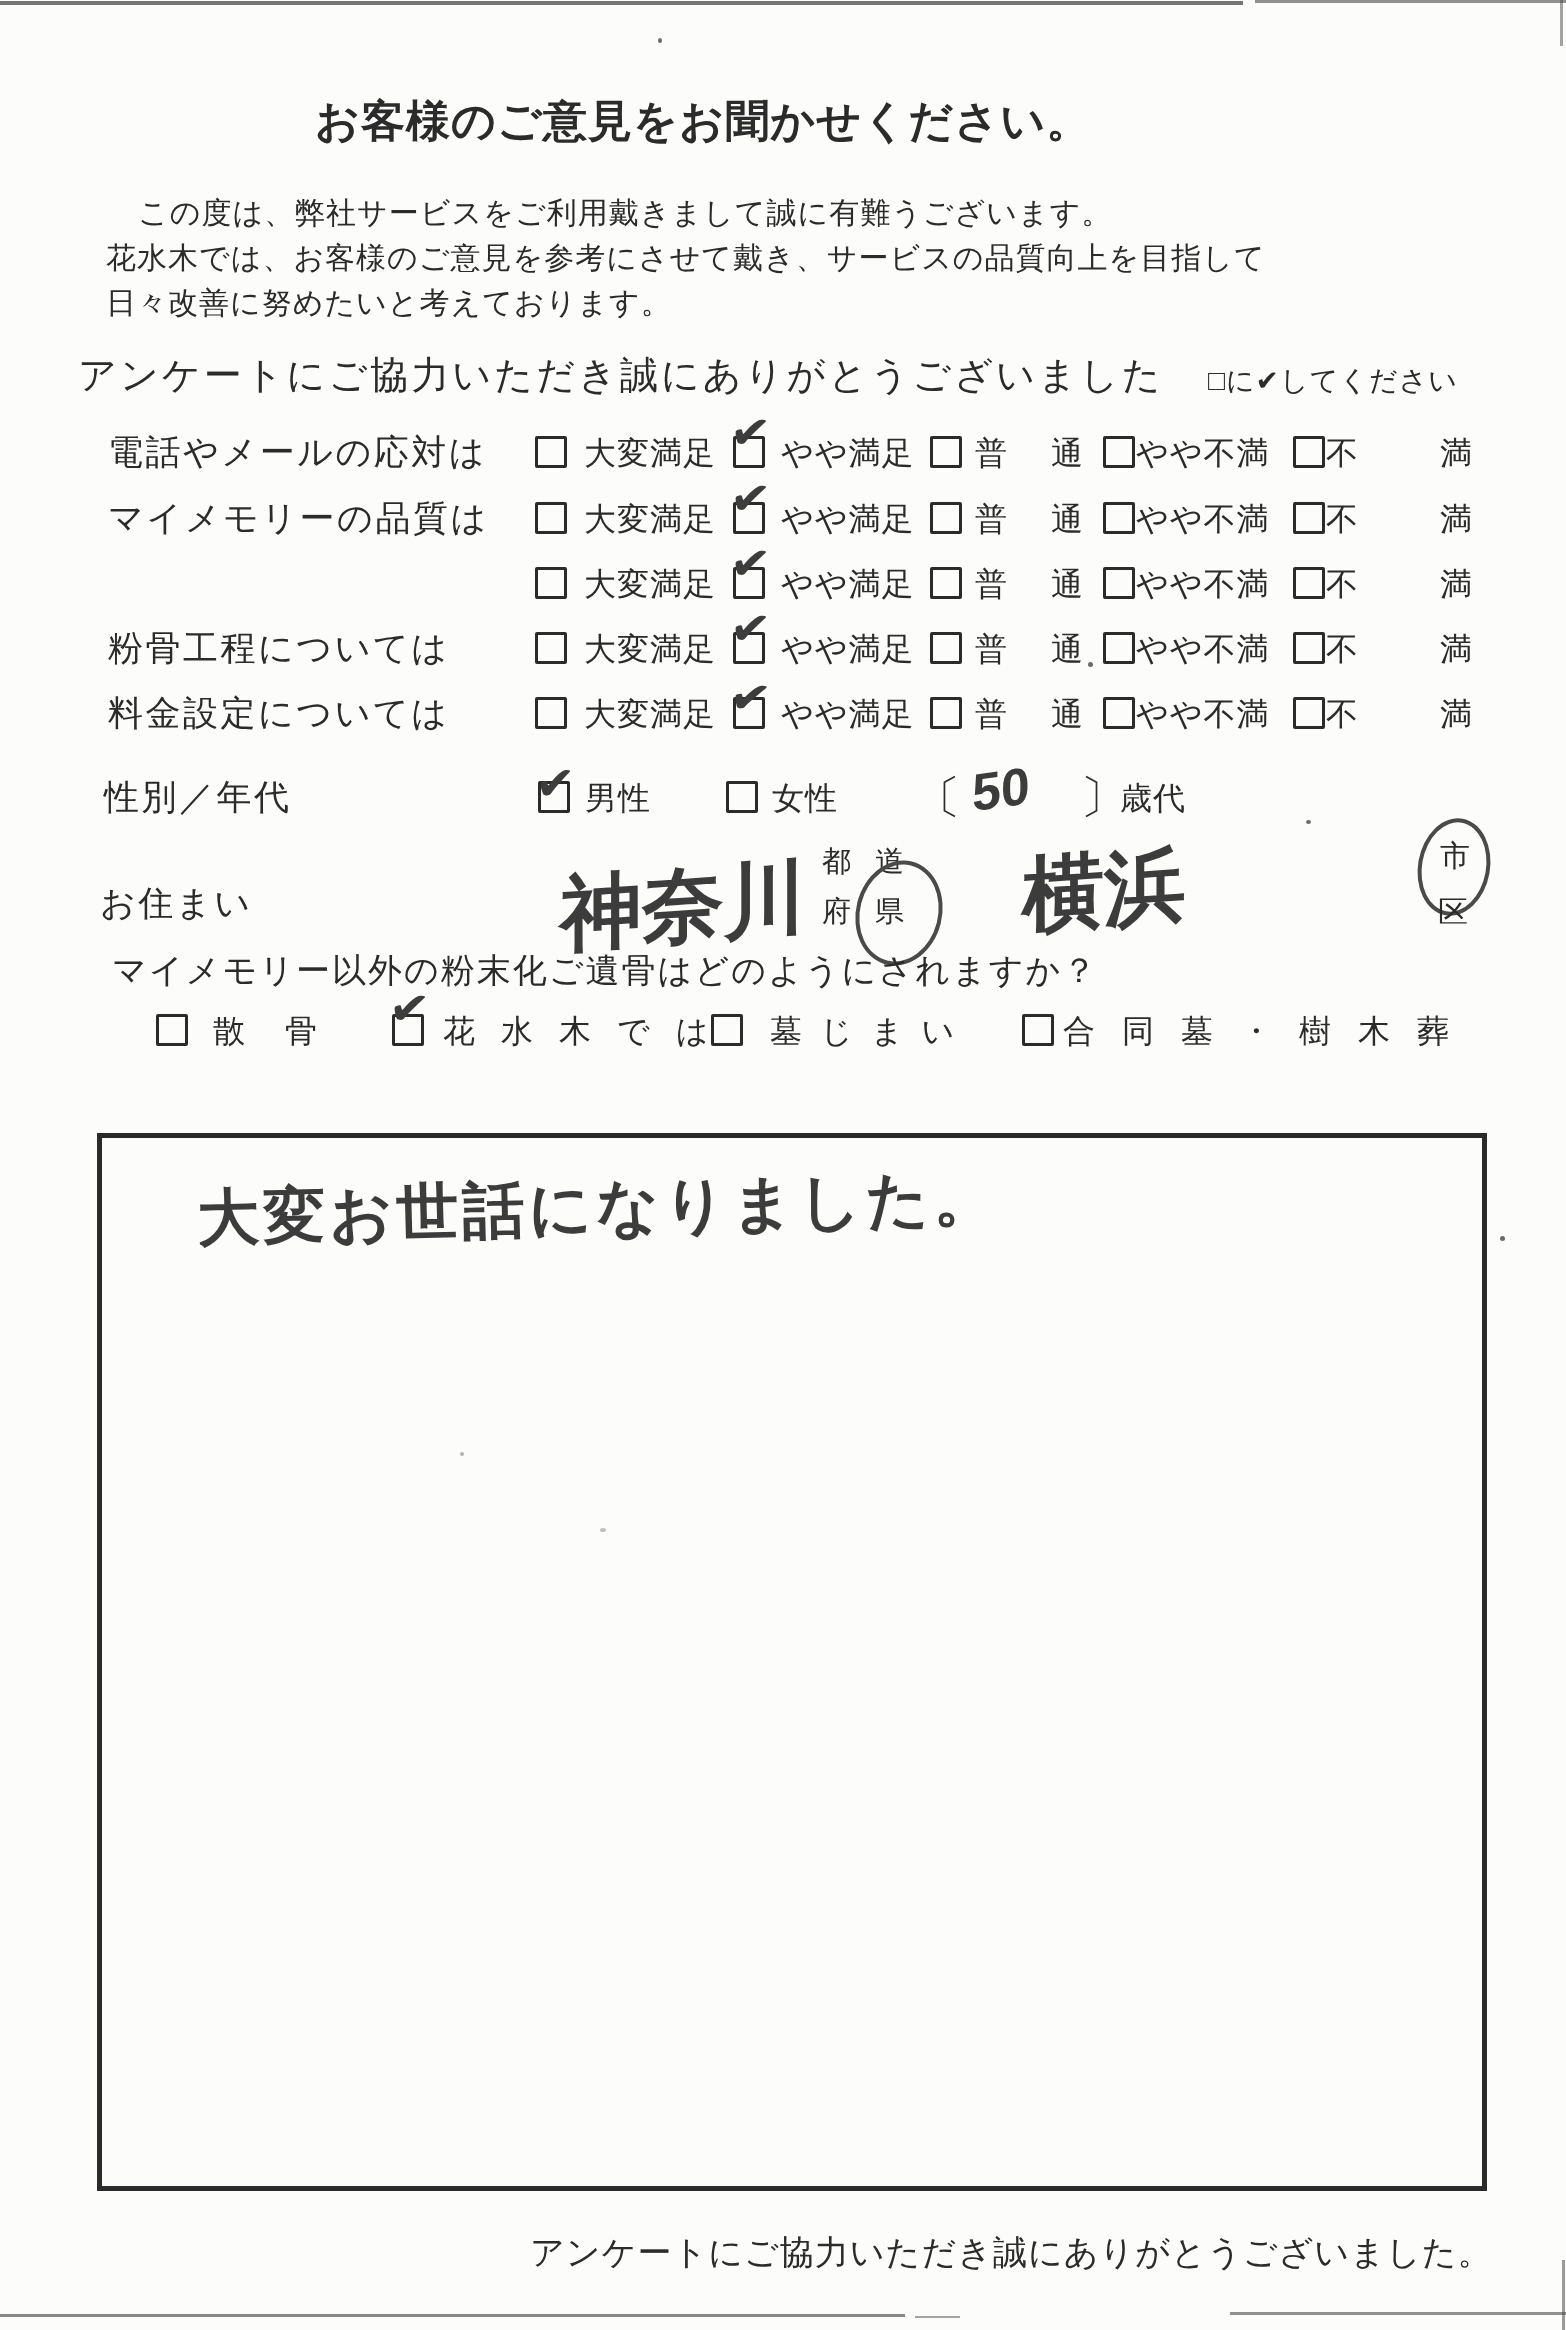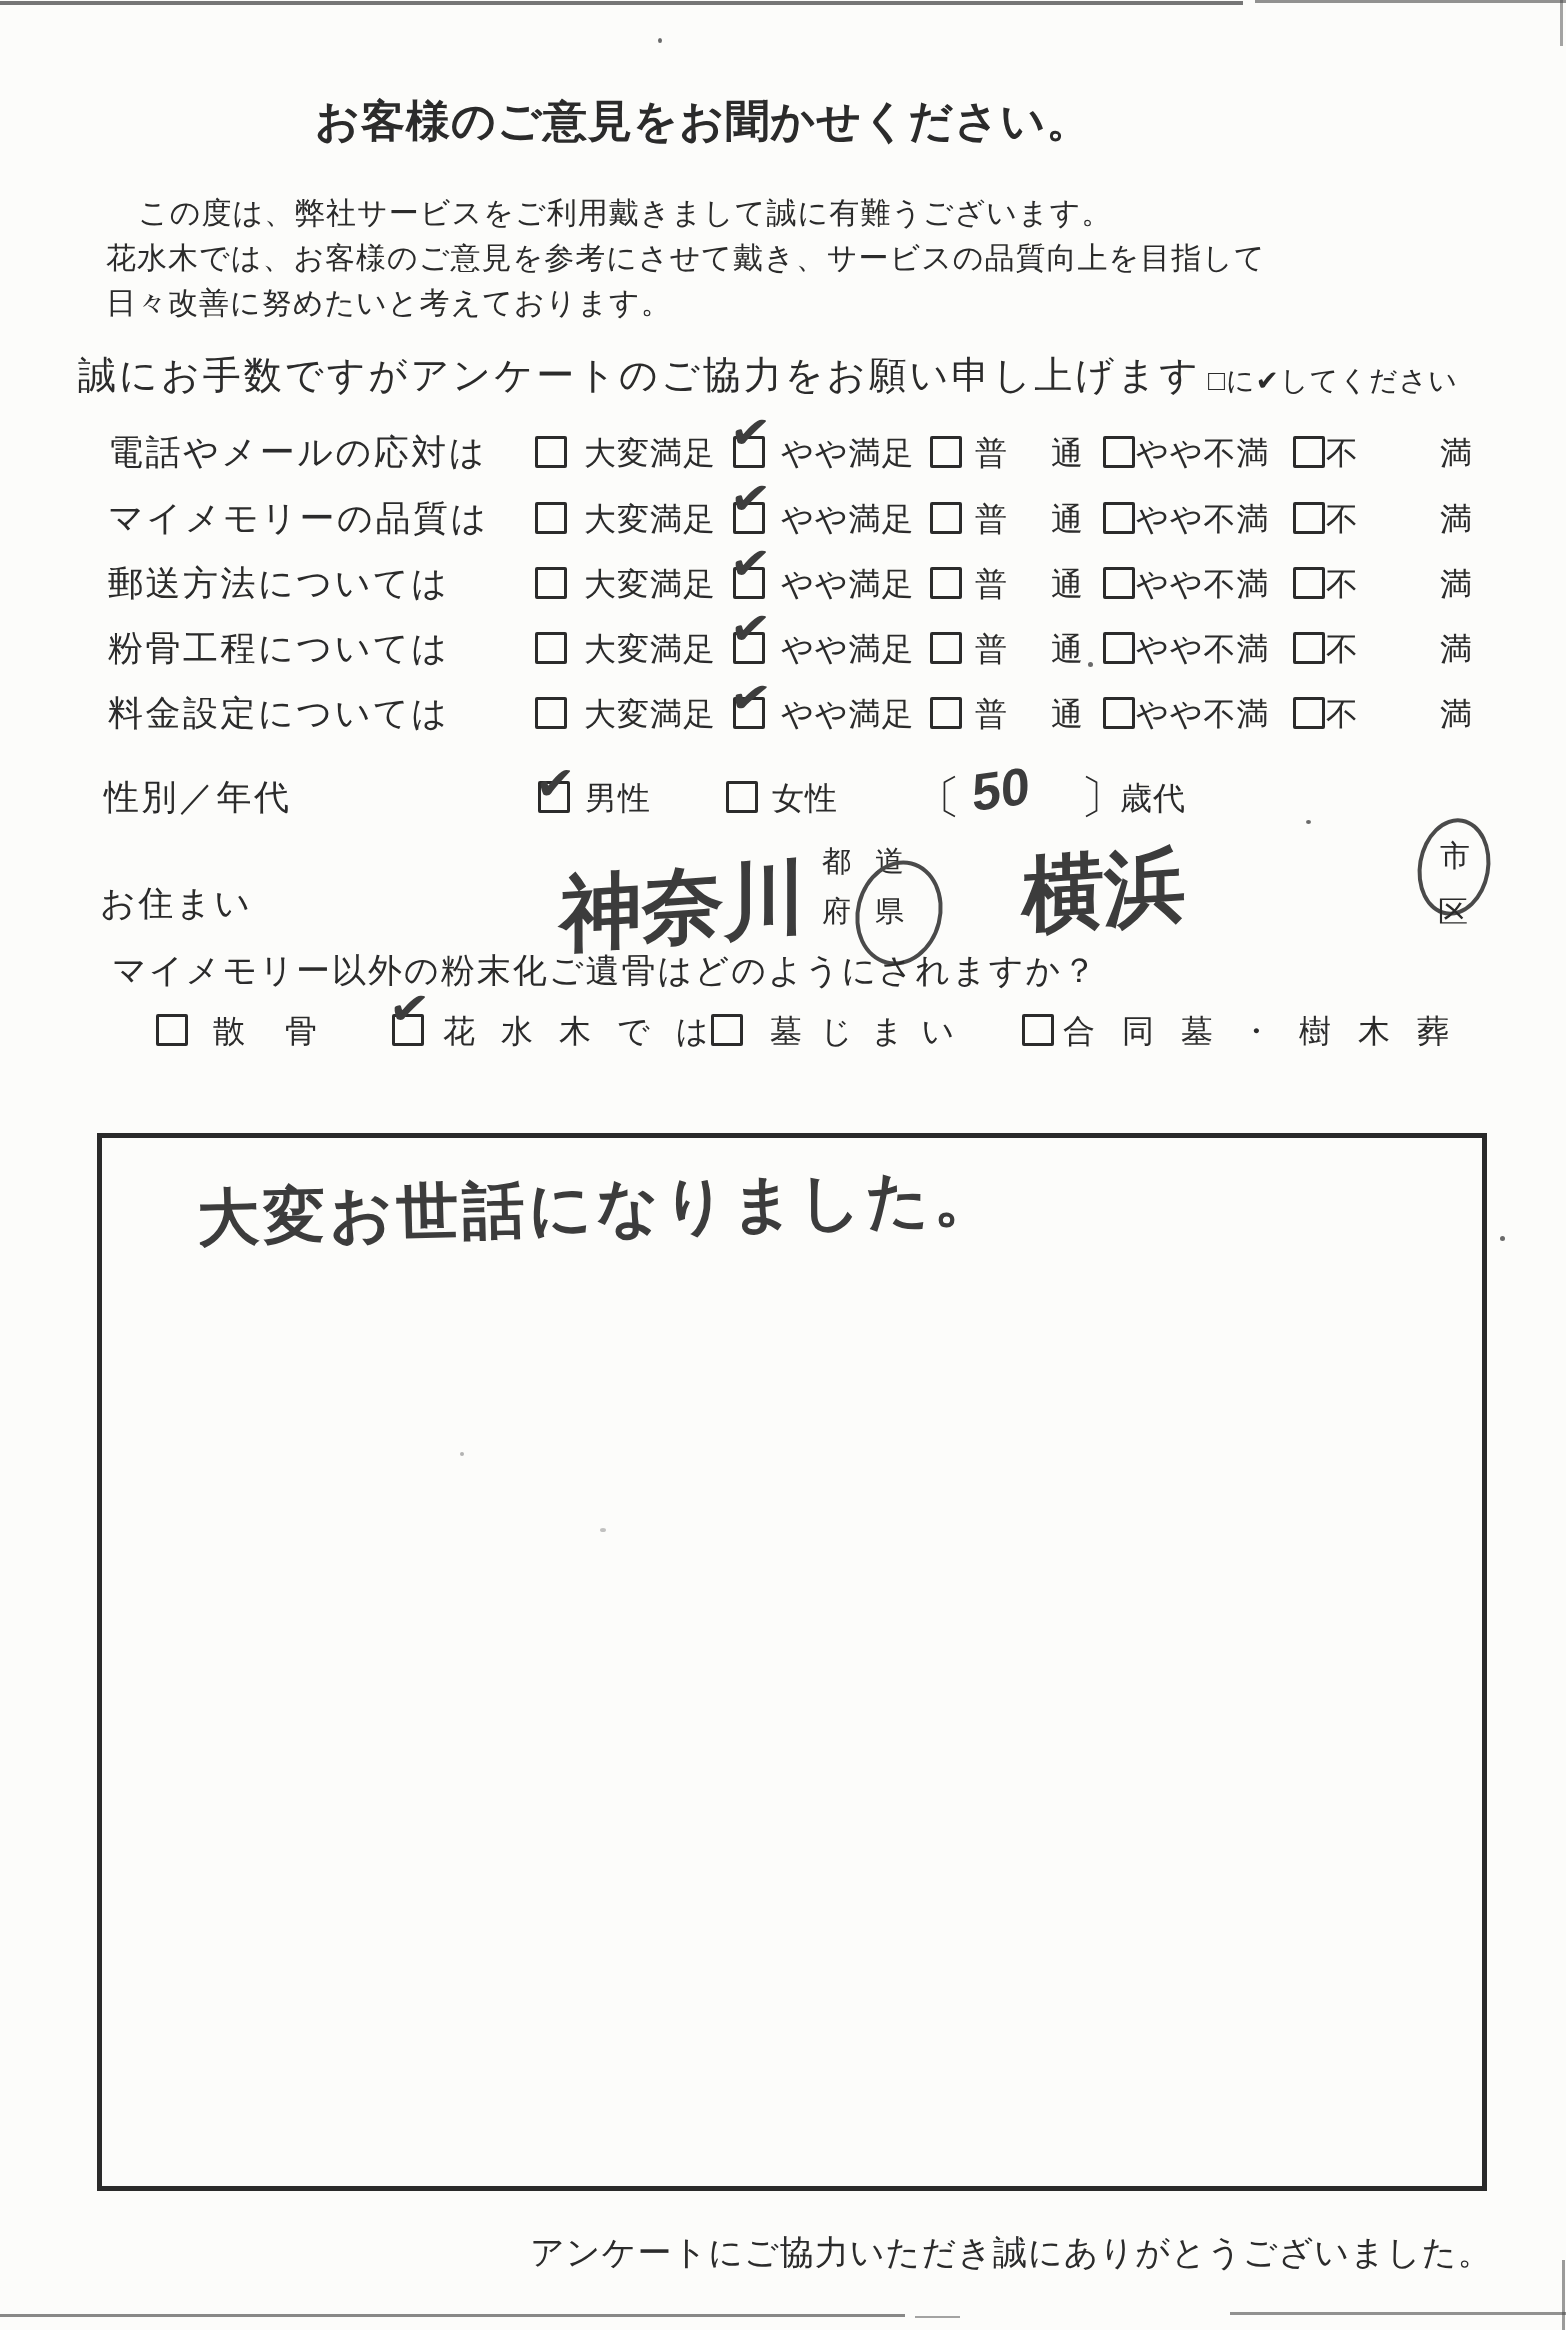--- a/index.html
+++ b/index.html
@@ -73,21 +73,21 @@
   <div class="dot" style="left:1500px;top:1236px;width:5px;height:5px;"></div>
   <div class="dot" style="left:460px;top:1452px;width:4px;height:4px;opacity:.5;"></div>
   <div class="dot" style="left:600px;top:1528px;width:6px;height:4px;opacity:.4;"></div>
 
   <div class="abs title" style="left:315px;top:92px;">お客様のご意見をお聞かせください。</div>
 
   <div class="abs intro" style="left:138px;top:193px;">この度は、弊社サービスをご利用戴きまして誠に有難うございます。</div>
   <div class="abs intro" style="left:106px;top:238px;">花水木では、お客様のご意見を参考にさせて戴き、サービスの品質向上を目指して</div>
   <div class="abs intro" style="left:106px;top:283px;">日々改善に努めたいと考えております。</div>
 
-  <div class="abs instr-main" style="left:78px;top:350px;">誠にお手数ですがアンケートのご協力をお願い申し上げます</div>
+  <div class="abs instr-main" style="left:78px;top:350px;">アンケートにご協力いただき誠にありがとうございました</div>
   <div class="abs instr-note" style="left:1208px;top:362px;">□に✔してください</div>
 
   <div class="qrow" style="top:428px;">
     <span class="qlabel" style="left:108px;">電話やメールの応対は</span>
     <span class="cb" style="left:535px;"></span>
     <span class="opt" style="left:584px;">大変満足</span>
     <span class="cb" style="left:733px;">
         <span class="check">✔</span>
       </span>
     <span class="opt" style="left:781px;">やや満足</span>
@@ -113,21 +113,20 @@
     <span class="opt" style="left:975px;">普</span>
     <span class="opt" style="left:1051px;">通</span>
     <span class="cb" style="left:1103px;"></span>
     <span class="opt" style="left:1136px;">やや不満</span>
     <span class="cb" style="left:1293px;"></span>
     <span class="opt" style="left:1326px;">不</span>
     <span class="opt" style="left:1440px;">満</span>
   </div>
 
   <div class="qrow" style="top:559px;">
-    <span class="qlabel" style="left:108px;">郵送方法については</span>
     <span class="cb" style="left:535px;"></span>
     <span class="opt" style="left:584px;">大変満足</span>
     <span class="cb" style="left:733px;">
         <span class="check">✔</span>
       </span>
     <span class="opt" style="left:781px;">やや満足</span>
     <span class="cb" style="left:930px;"></span>
     <span class="opt" style="left:975px;">普</span>
     <span class="opt" style="left:1051px;">通</span>
     <span class="cb" style="left:1103px;"></span>

